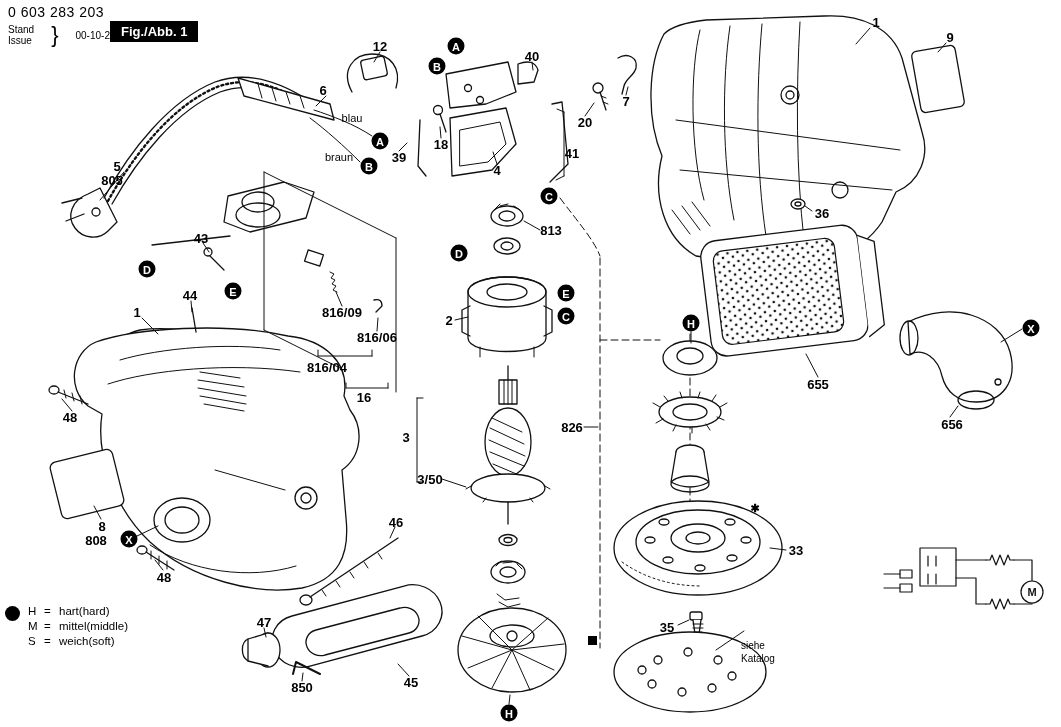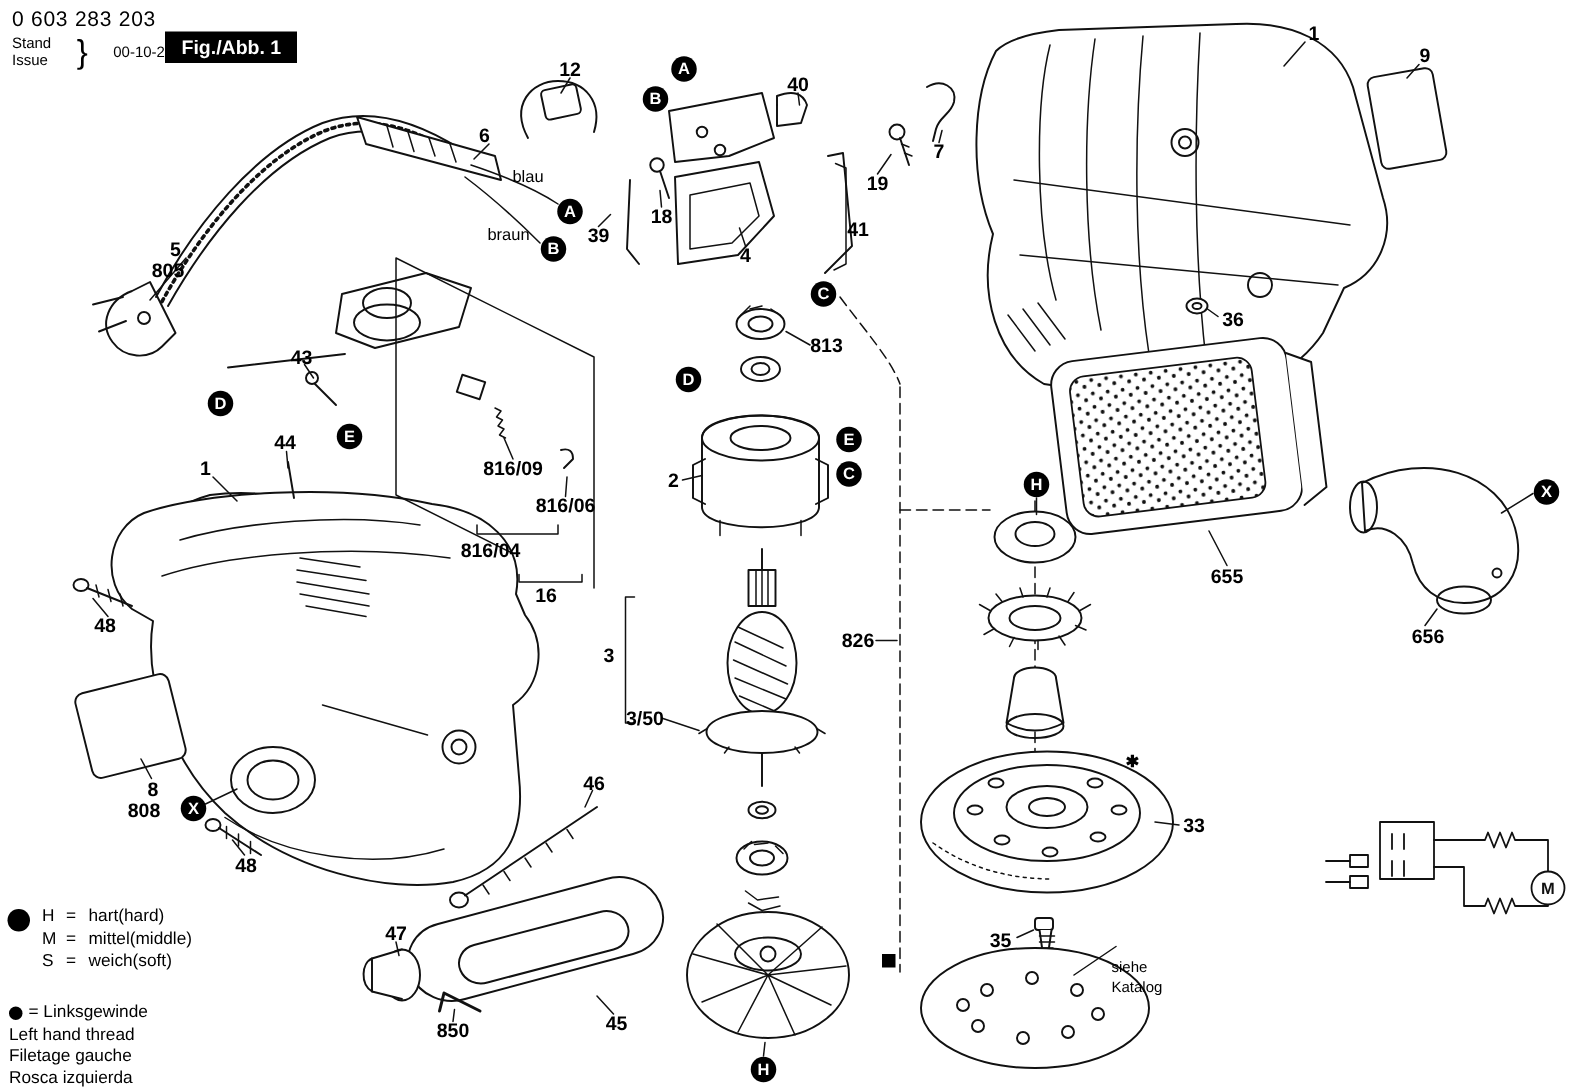--- a/index.html
+++ b/index.html
@@ -338,21 +338,21 @@
   <div class="callout" style="left:70px;top:417px">48</div>
   <div class="callout" style="left:102px;top:526px">8</div>
   <div class="callout" style="left:96px;top:540px">808</div>
   <div class="callout" style="left:164px;top:577px">48</div>
   <div class="callout" style="left:396px;top:522px">46</div>
   <div class="callout" style="left:264px;top:622px">47</div>
   <div class="callout" style="left:302px;top:687px">850</div>
   <div class="callout" style="left:411px;top:682px">45</div>
   <div class="callout" style="left:667px;top:627px">35</div>
   <div class="callout" style="left:796px;top:550px">33</div>
-  <div class="callout" style="left:585px;top:122px">19</div>
+  <div class="callout" style="left:585px;top:122px">20</div>
   <div class="callout" style="left:626px;top:101px">7</div>
   <div class="callout" style="left:822px;top:213px">36</div>
   <div class="callout" style="left:876px;top:22px">1</div>
   <div class="callout" style="left:950px;top:37px">9</div>
   <div class="callout" style="left:818px;top:384px">655</div>
   <div class="callout" style="left:952px;top:424px">656</div>
 
   <div class="letter-marker" style="left:456px;top:46px">A</div>
   <div class="letter-marker" style="left:437px;top:66px">B</div>
   <div class="letter-marker" style="left:380px;top:141px">A</div>
@@ -392,24 +392,15 @@
         <span class="hl-val">mittel(middle)</span>
       </div>
       <div class="hl-row">
         <span class="hl-key">S</span>
         <span class="hl-eq">=</span>
         <span class="hl-val">weich(soft)</span>
       </div>
     </div>
   </div>
 
-  <div class="thread-legend">
-    <div class="thread-row">
-      <span class="dot-icon"></span>
-      <span>= Linksgewinde</span>
-    </div>
-    <div>Left hand thread</div>
-    <div>Filetage gauche</div>
-    <div>Rosca izquierda</div>
-  </div>
 
 
 </div>
 
 </body></html>

